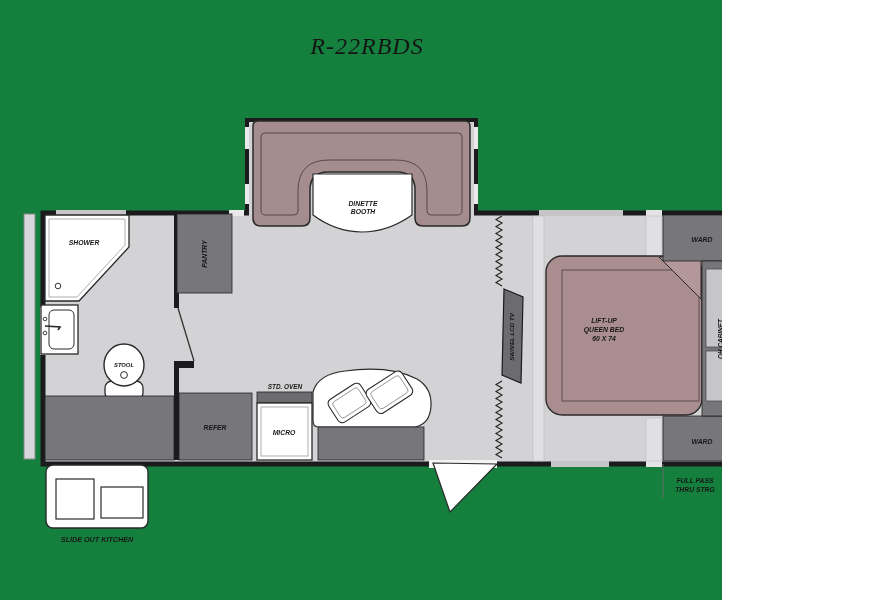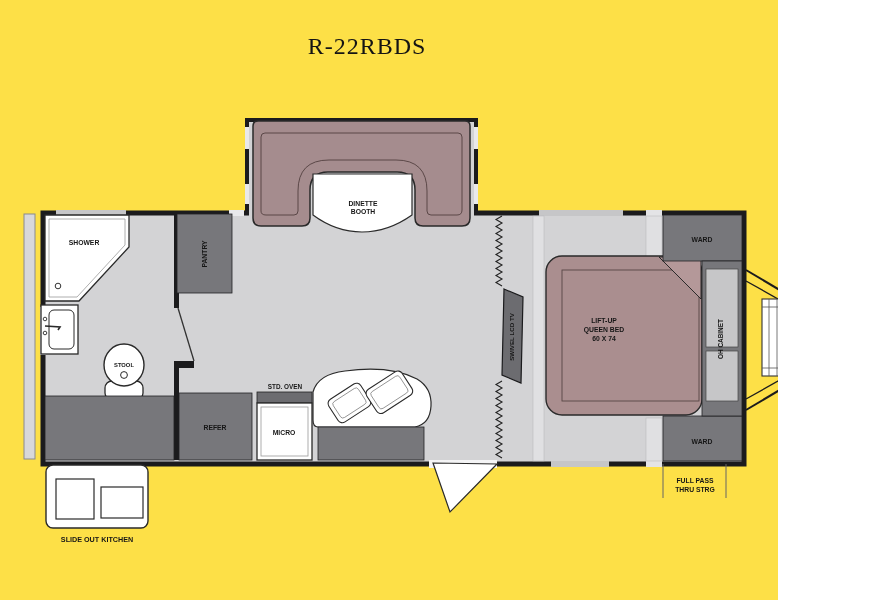--- a/index.html
+++ b/index.html
@@ -1,16 +1,16 @@
 <!DOCTYPE html>
 <html><head>
 <meta charset="utf-8">
 <style>
   html,body{margin:0;padding:0;background:#ffffff;}
-  .canvas{position:relative;width:778px;height:600px;background:#fde047;overflow:hidden;}
+  .canvas{position:relative;width:722px;height:600px;background:#15803d;overflow:hidden;font-style:italic;}
   svg{position:absolute;top:0;left:0;}
   .lbl{font-family:"Liberation Sans",sans-serif;font-weight:bold;fill:#161616;}
   .title{font-family:"Liberation Serif",serif;fill:#141414;letter-spacing:1px;}
   .wall{fill:#1b1b1d;}
   .cab{fill:#77777b;stroke:#222225;stroke-width:0.8;}
   .white-fix{fill:#ffffff;stroke:#2a2a2a;stroke-width:1.3;}
   .floor{fill:#d3d3d5;}
 </style>
 </head>
 <body>

